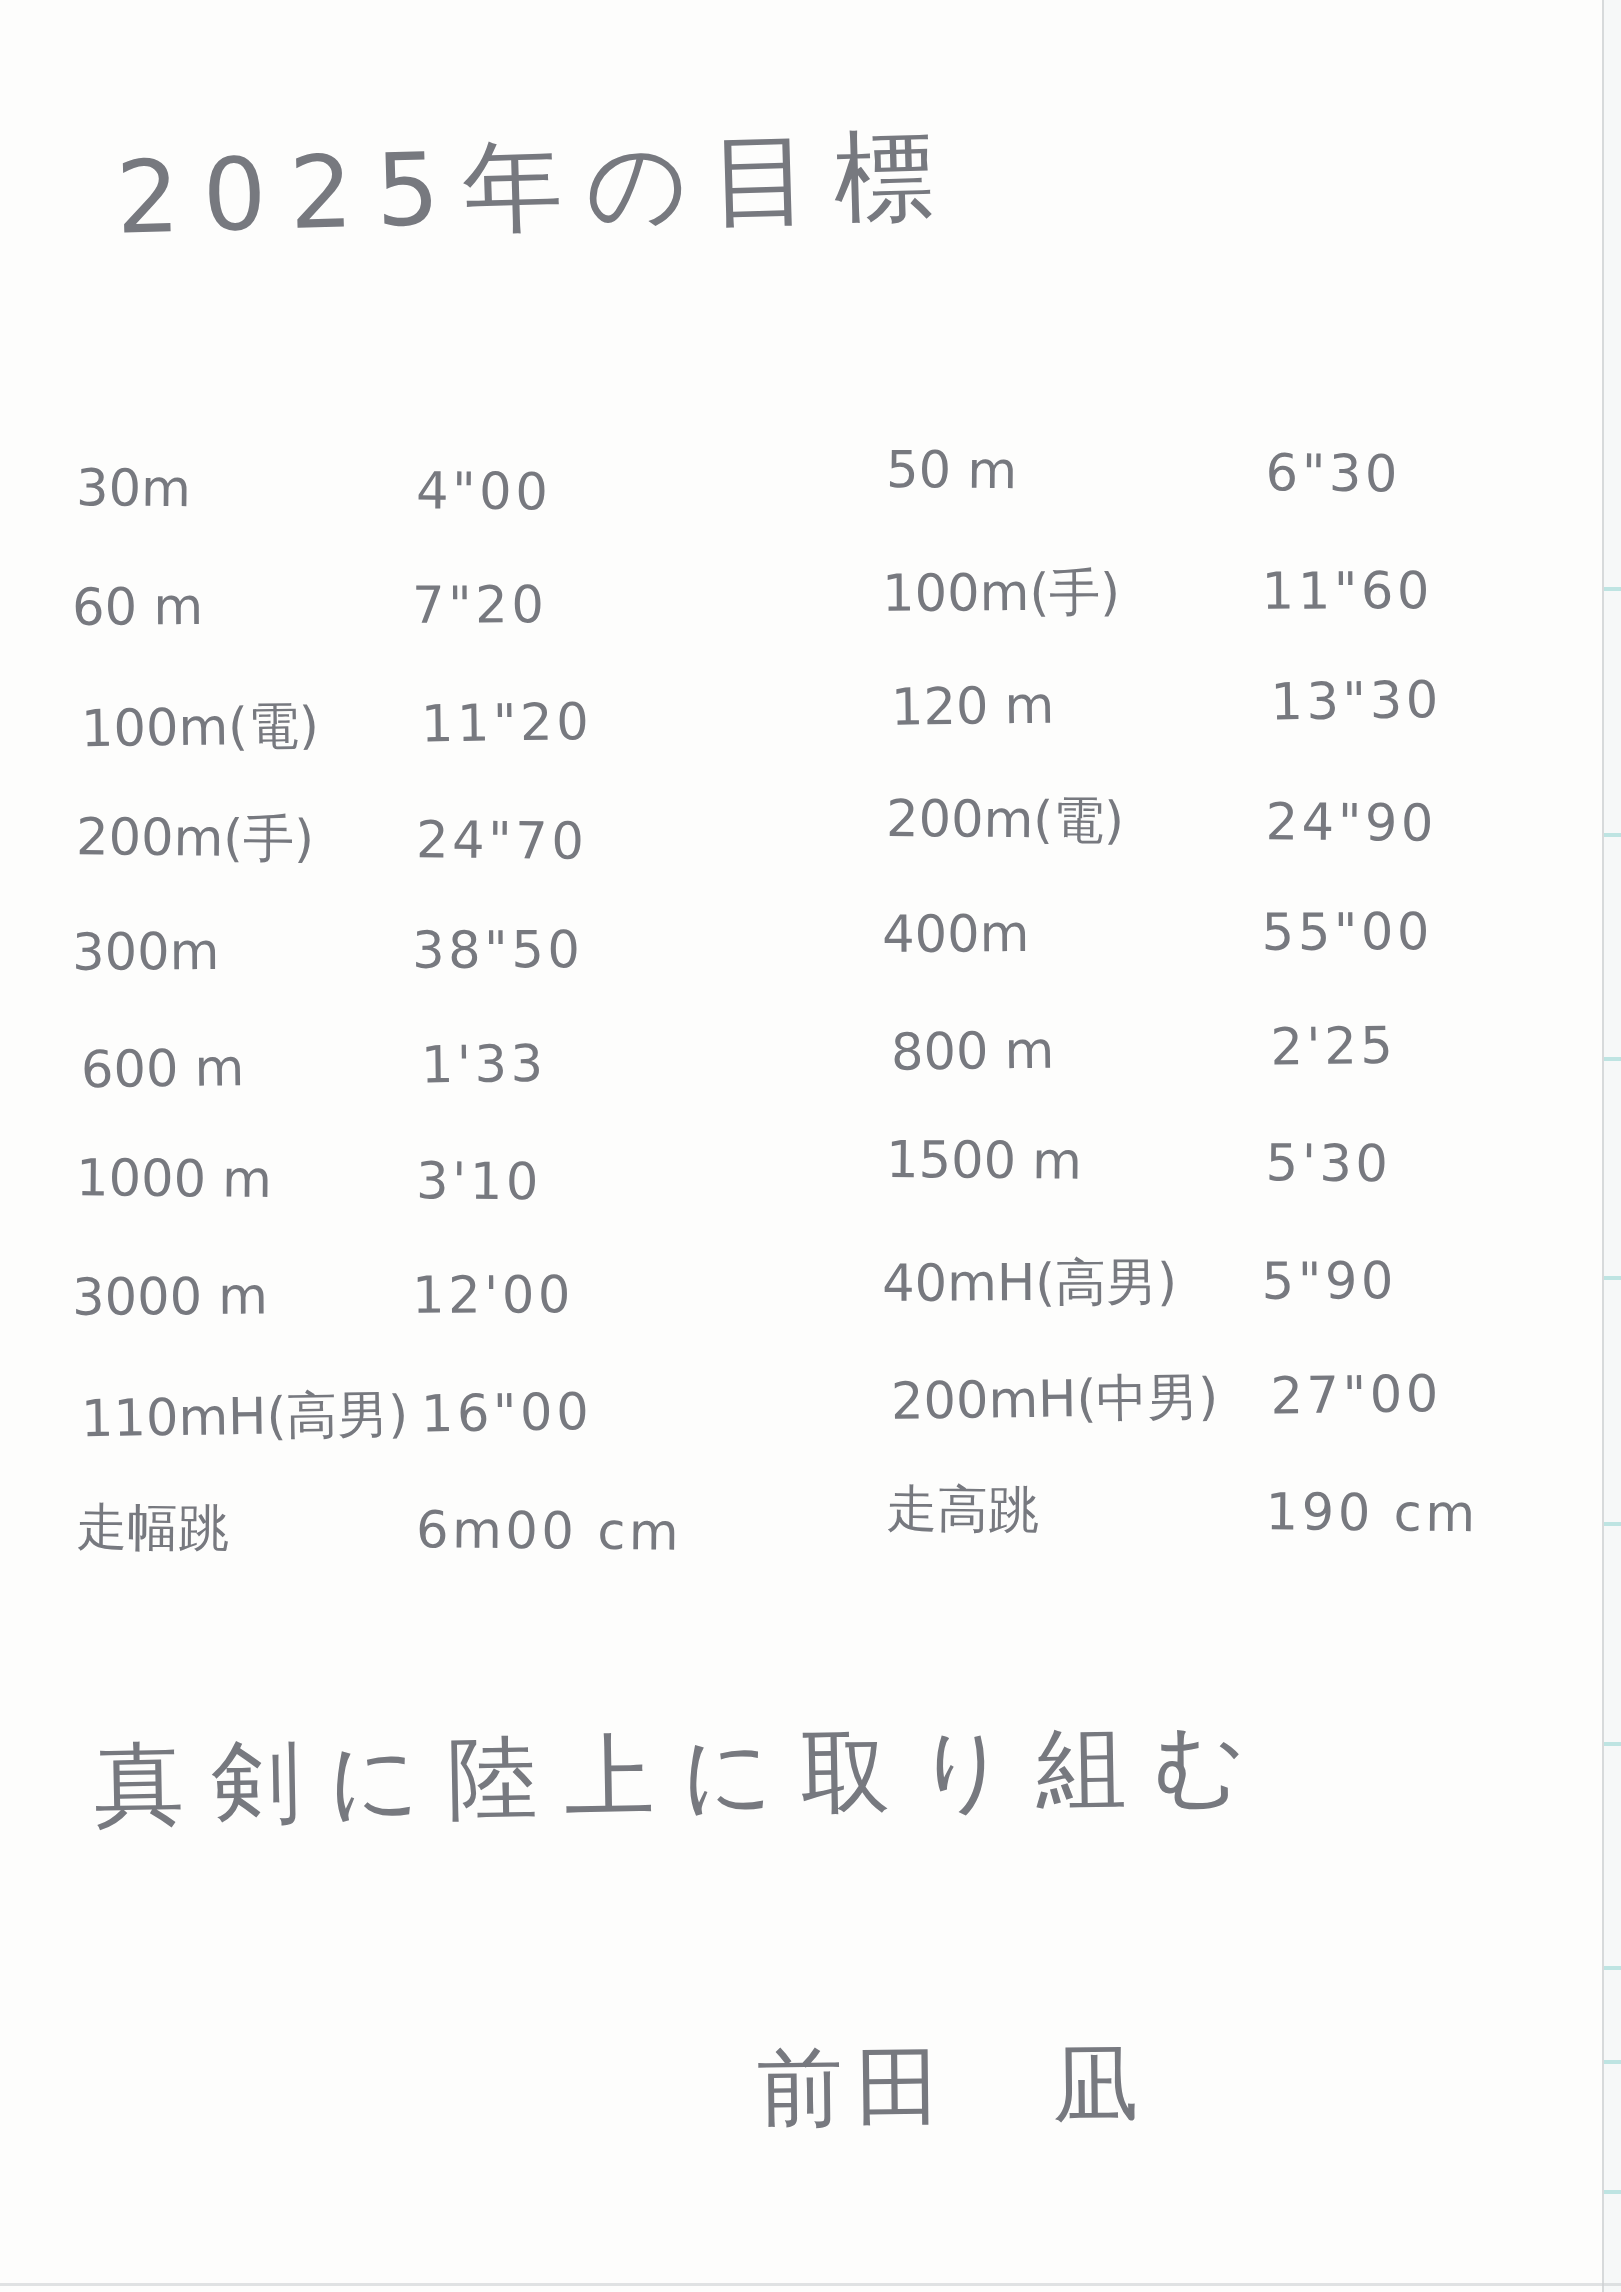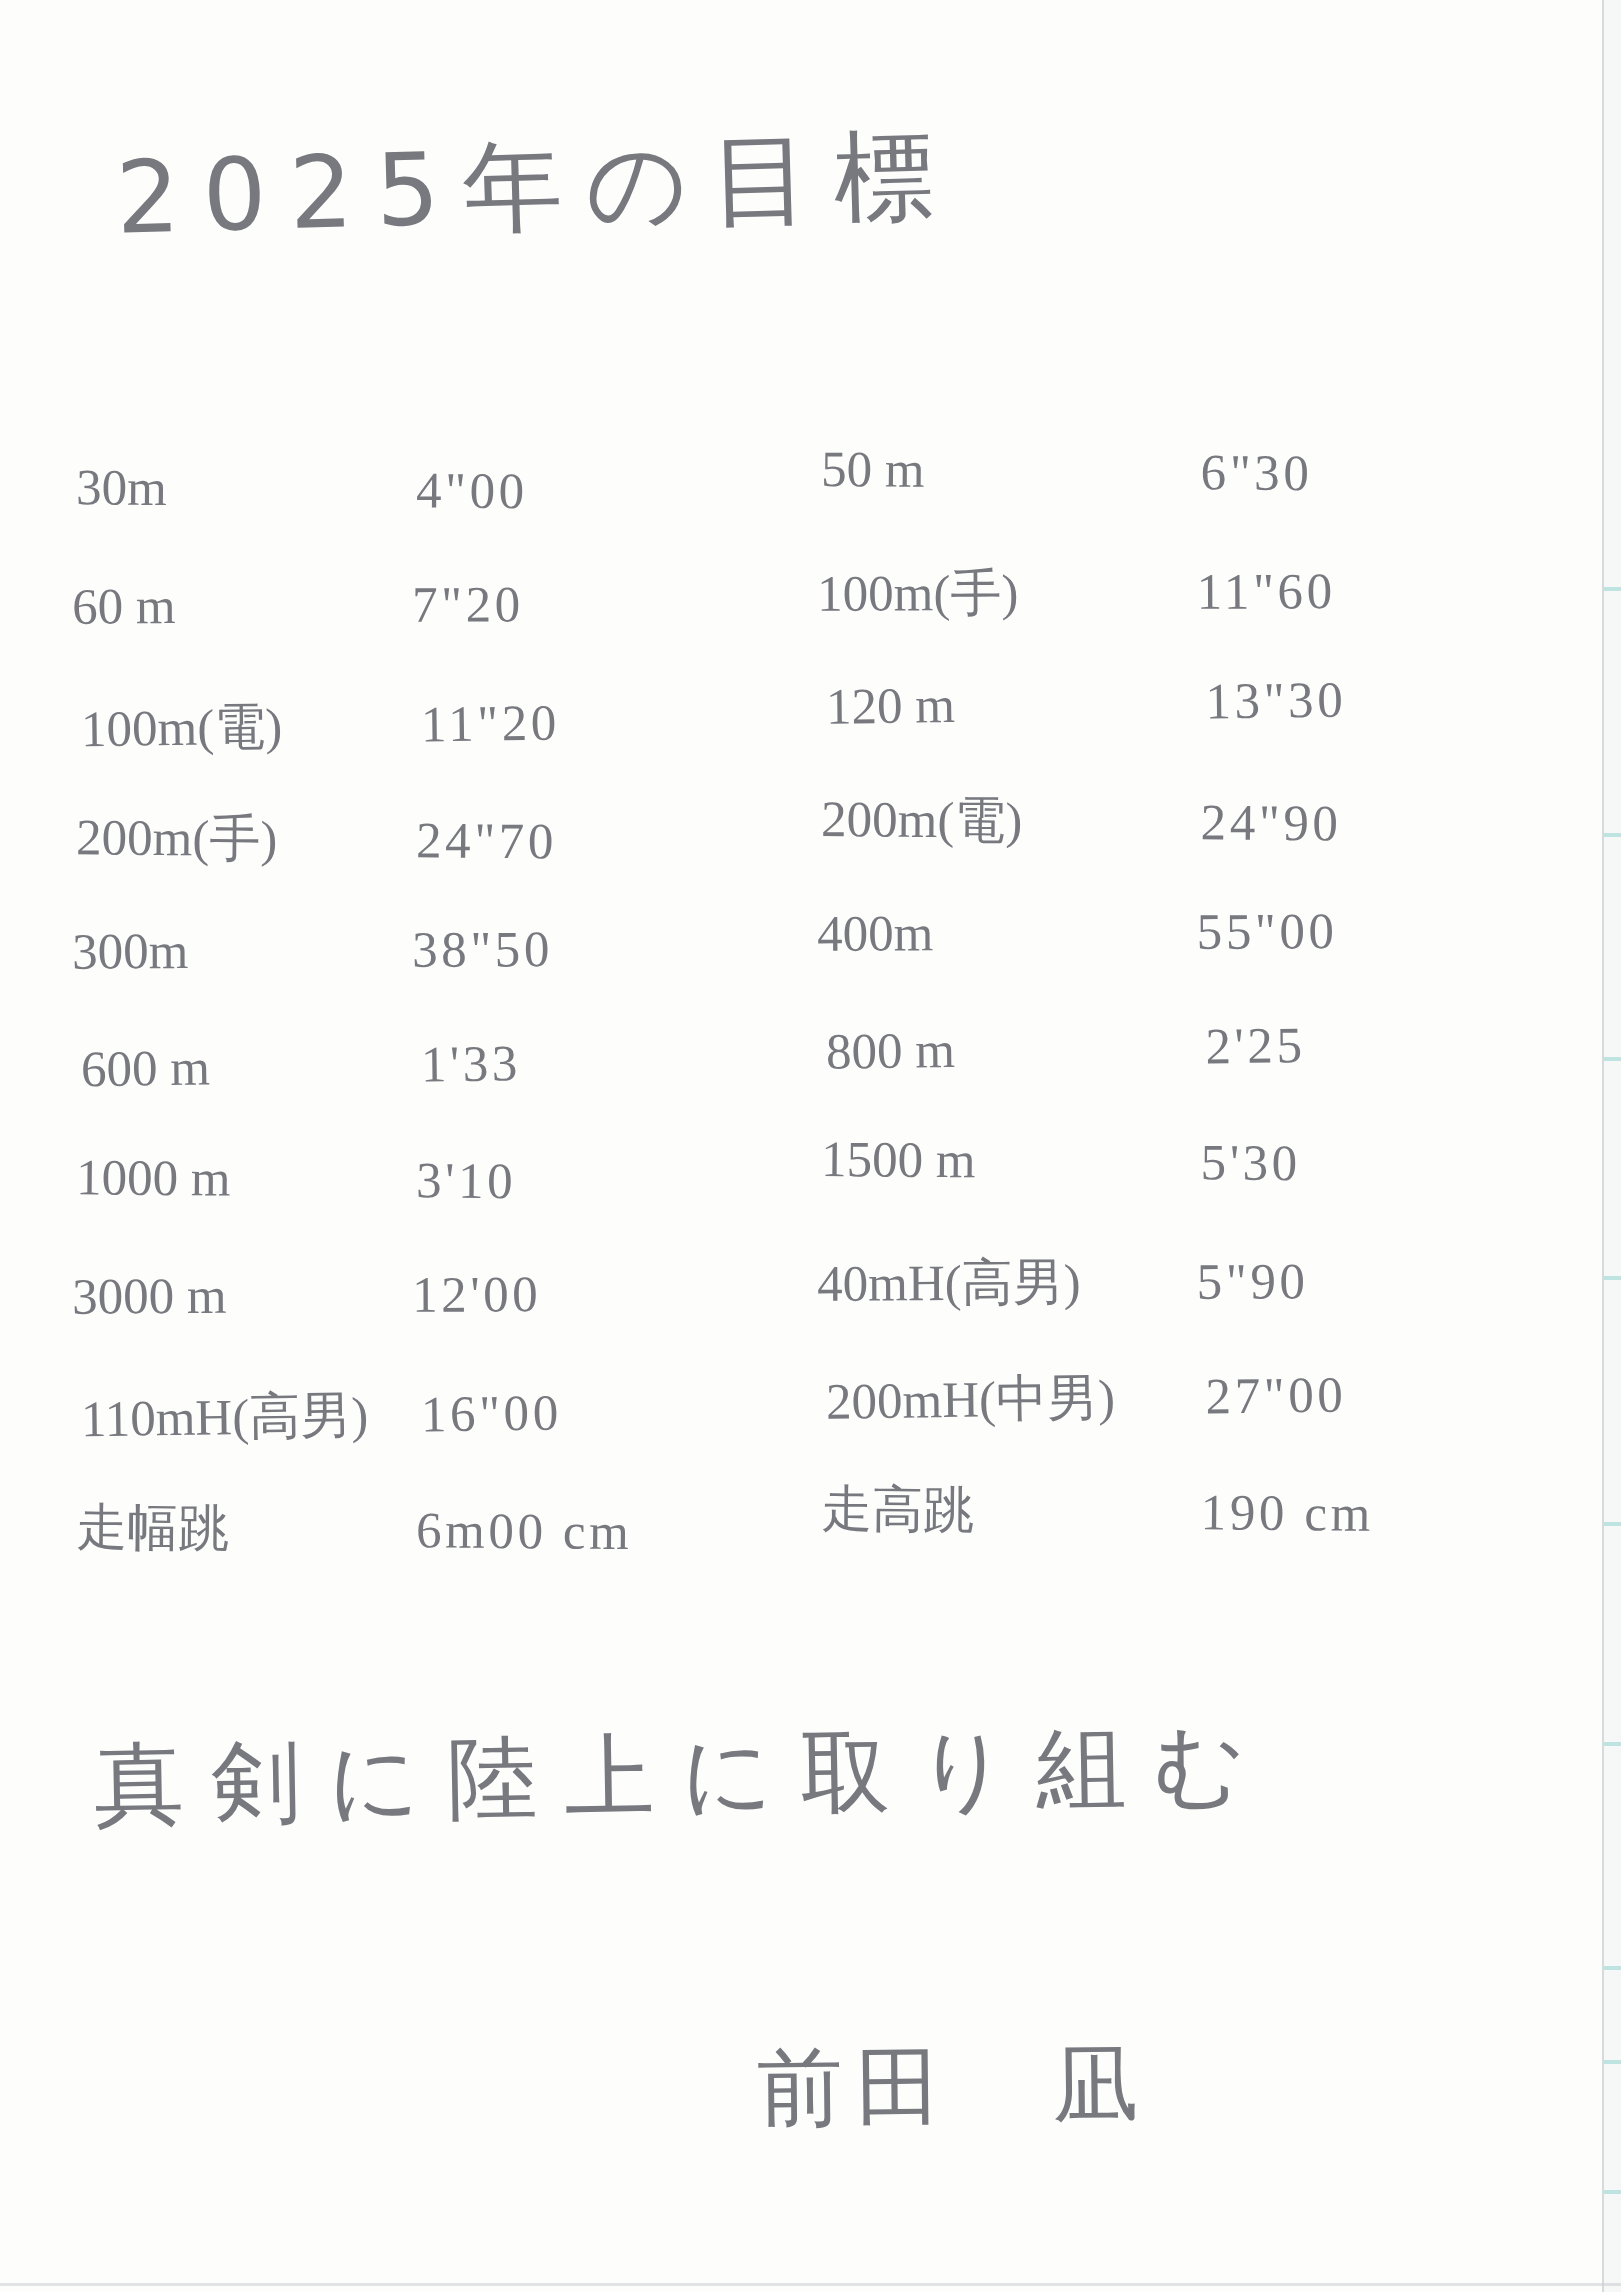--- a/index.html
+++ b/index.html
@@ -31,22 +31,22 @@
     letter-spacing: 23px;
     white-space: nowrap;
     transform: rotate(-1.6deg);
     font-weight: 400;
   }
   .goals-col {
     position: absolute;
     display: flex;
     flex-direction: column;
   }
-  .goals-left  { left: 76px;  top: 461px; width: 618px; font-family: Liberation Serif, serif; }
-  .goals-right { left: 821px; top: 443px; width: 690px; font-family: Liberation Serif, serif; }
+  .goals-left  { left: 76px;  top: 461px; width: 618px; }
+  .goals-right { left: 886px; top: 443px; width: 690px; }
   .goal-row {
     display: flex;
     align-items: baseline;
     height: 115px;
     font-size: 51px;
     white-space: nowrap;
   }
   .goal-row .event { flex: 0 0 55%; }
   .goal-row .value { flex: 1; letter-spacing: 3.6px; }
   

